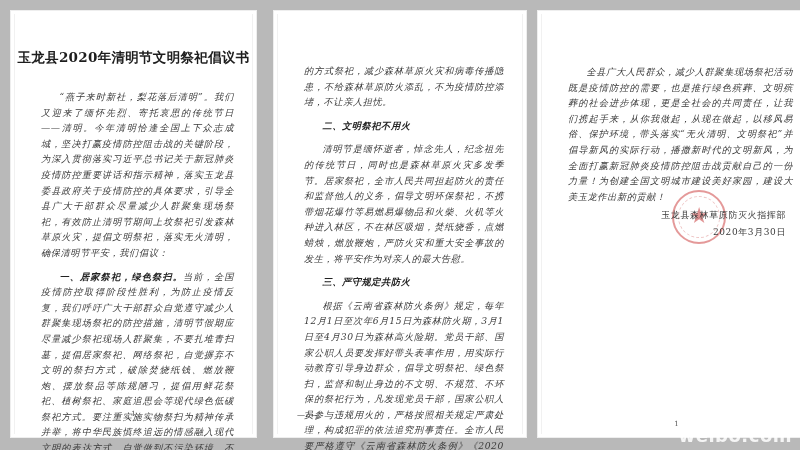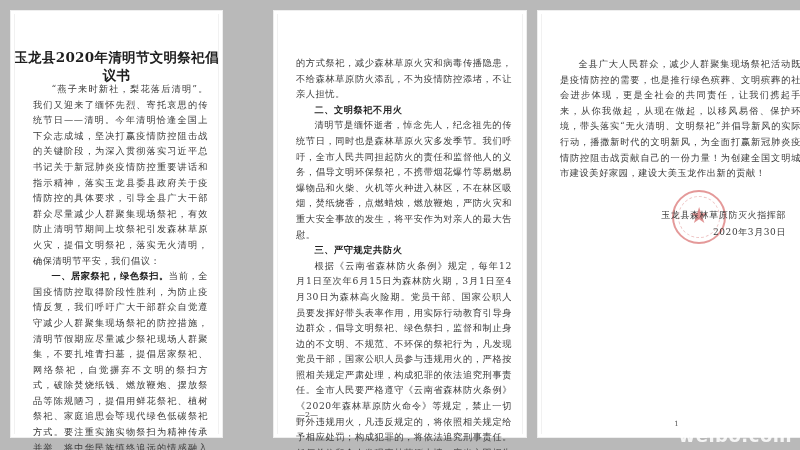--- a/index.html
+++ b/index.html
@@ -2,28 +2,28 @@
 <html><head>
 <meta charset="utf-8">
 <style>
   html, body { margin:0; padding:0; }
   body { width:800px; height:450px; background:#b9b9b9; position:relative; overflow:hidden;
          font-family:"DejaVu Serif","Liberation Serif",serif; }
   .page { position:absolute; top:10px; height:428px; background:#fff; box-sizing:border-box;
           box-shadow: inset 0 0 0 1px #eeeeee; }
   .page::after { content:""; position:absolute; left:4px; right:4px; top:4px; bottom:4px;
                  border-left:1px solid #f1f1f1; border-right:1px solid #f1f1f1; pointer-events:none; }
-  #p1 { left:10px; width:213px; }
+  #p1 { left:10px; width:247px; }
   #p2 { left:273px; width:254px; }
   #p3 { left:537px; width:279px; }
   .body { position:absolute; left:23px; right:15px; color:#3a3a3a; font-size:9.2px; line-height:15.6px;
           text-align:justify; letter-spacing:0.6px; }
   .title { position:absolute; left:0; right:0; top:39px; text-align:center; font-size:13.5px; font-weight:bold;
            color:#1d1d1d; letter-spacing:0.3px; }
-  p { margin:0; text-indent:2em; }
+  p { margin:8px; text-indent:2em;font-style:italic; }
   p.noindent { text-indent:0; }
   .h { font-family:"DejaVu Sans","Liberation Sans",sans-serif; font-weight:bold; color:#222; }
   .pageno { position:absolute; left:0; right:0; text-align:center; font-size:7px; color:#555; }
   .pageno2 { position:absolute; left:24px; font-size:8px; color:#333; }
   .sign { position:absolute; right:30px; text-align:right; font-size:9px; color:#3a3a3a; line-height:17px; letter-spacing:0.6px; }
   .stamp { position:absolute; left:135px; top:180px; width:54px; height:54px; border-radius:50%;
            border:2px solid rgba(205,70,70,0.55); box-sizing:border-box; }
   .stamp .inner { position:absolute; left:4px; top:4px; right:4px; bottom:4px; border-radius:50%;
                   border:1px dashed rgba(205,90,90,0.35); }
   .stamp .star { position:absolute; left:0; right:0; top:13px; text-align:center; color:rgba(200,60,60,0.55); font-size:22px; line-height:22px; }
@@ -39,21 +39,21 @@
     <p>“燕子来时新社，梨花落后清明”。我们又迎来了缅怀先烈、寄托哀思的传统节日——清明。今年清明恰逢全国上下众志成城，坚决打赢疫情防控阻击战的关键阶段，为深入贯彻落实习近平总书记关于新冠肺炎疫情防控重要讲话和指示精神，落实玉龙县委县政府关于疫情防控的具体要求，引导全县广大干部群众尽量减少人群聚集现场祭祀，有效防止清明节期间上坟祭祀引发森林草原火灾，提倡文明祭祀，落实无火清明，确保清明节平安，我们倡议：</p>
     <p><span class="h">一、居家祭祀，绿色祭扫。</span><span>当前，全国疫情防控取得阶段性胜利，为防止疫情反复，我们呼吁广大干部群众自觉遵守减少人群聚集现场祭祀的防控措施，清明节假期应尽量减少祭祀现场人群聚集，不要扎堆青扫墓，提倡居家祭祀、网络祭祀，自觉摒弃不文明的祭扫方式，破除焚烧纸钱、燃放鞭炮、摆放祭品等陈规陋习，提倡用鲜花祭祀、植树祭祀、家庭追思会等现代绿色低碳祭祀方式。要注重实施实物祭扫为精神传承并举，将中华民族慎终追远的情感融入现代文明的表达方式，自觉做到不污染环境、不影响他人生活，大力维护生态整洁的城乡环境，严格遵守祭祀场所禁烧规定，共同维护生态环境。</span></p>
   </div>
   <div class="pageno" style="top:400px;">1</div>
 </div>
 
 <div class="page" id="p2">
   <div class="body" style="top:45px;">
     <p class="noindent">的方式祭祀，减少森林草原火灾和病毒传播隐患，不给森林草原防火添乱，不为疫情防控添堵，不让亲人担忧。</p>
     <p class="h">二、文明祭祀不用火</p>
-    <p>清明节是缅怀逝者，悼念先人，纪念祖先的传统节日，同时也是森林草原火灾多发季节。我们呼吁，全市人民共同担起防火的责任和监督他人的义务，倡导文明环保祭祀，不携带烟花爆竹等易燃易爆物品和火柴、火机等火种进入林区，不在林区吸烟，焚纸烧香，点燃蜡烛，燃放鞭炮，严防火灾和重大安全事故的发生，将平安作为对亲人的最大告慰。</p>
+    <p>清明节是缅怀逝者，悼念先人，纪念祖先的传统节日，同时也是森林草原火灾多发季节。居家祭祀，全市人民共同担起防火的责任和监督他人的义务，倡导文明环保祭祀，不携带烟花爆竹等易燃易爆物品和火柴、火机等火种进入林区，不在林区吸烟，焚纸烧香，点燃蜡烛，燃放鞭炮，严防火灾和重大安全事故的发生，将平安作为对亲人的最大告慰。</p>
     <p class="h">三、严守规定共防火</p>
     <p>根据《云南省森林防火条例》规定，每年12月1日至次年6月15日为森林防火期，3月1日至4月30日为森林高火险期。党员干部、国家公职人员要发挥好带头表率作用，用实际行动教育引导身边群众，倡导文明祭祀、绿色祭扫，监督和制止身边的不文明、不规范、不环保的祭祀行为，凡发现党员干部，国家公职人员参与违规用火的，严格按照相关规定严肃处理，构成犯罪的依法追究刑事责任。全市人民要严格遵守《云南省森林防火条例》《2020年森林草原防火命令》等规定，禁止一切野外违规用火，凡违反规定的，将依照相关规定给予相应处罚；构成犯罪的，将依法追究刑事责任。任何单位和个人发现森林草原火情，应当立即报告当地人民政府或市森林草原防灭火指挥部（电话：0888—3063670）或拨打电话12119报警。</p>
   </div>
   <div class="pageno2" style="top:400px;">—2—</div>
 </div>
 
 <div class="page" id="p3">
   <div class="body" style="top:46px;">
     <p>全县广大人民群众，减少人群聚集现场祭祀活动既是疫情防控的需要，也是推行绿色殡葬、文明殡葬的社会进步体现，更是全社会的共同责任，让我们携起手来，从你我做起，从现在做起，以移风易俗、保护环境，带头落实“无火清明、文明祭祀”并倡导新风的实际行动，播撒新时代的文明新风，为全面打赢新冠肺炎疫情防控阻击战贡献自己的一份力量！为创建全国文明城市建设美好家园，建设大美玉龙作出新的贡献！</p>
   </div>

